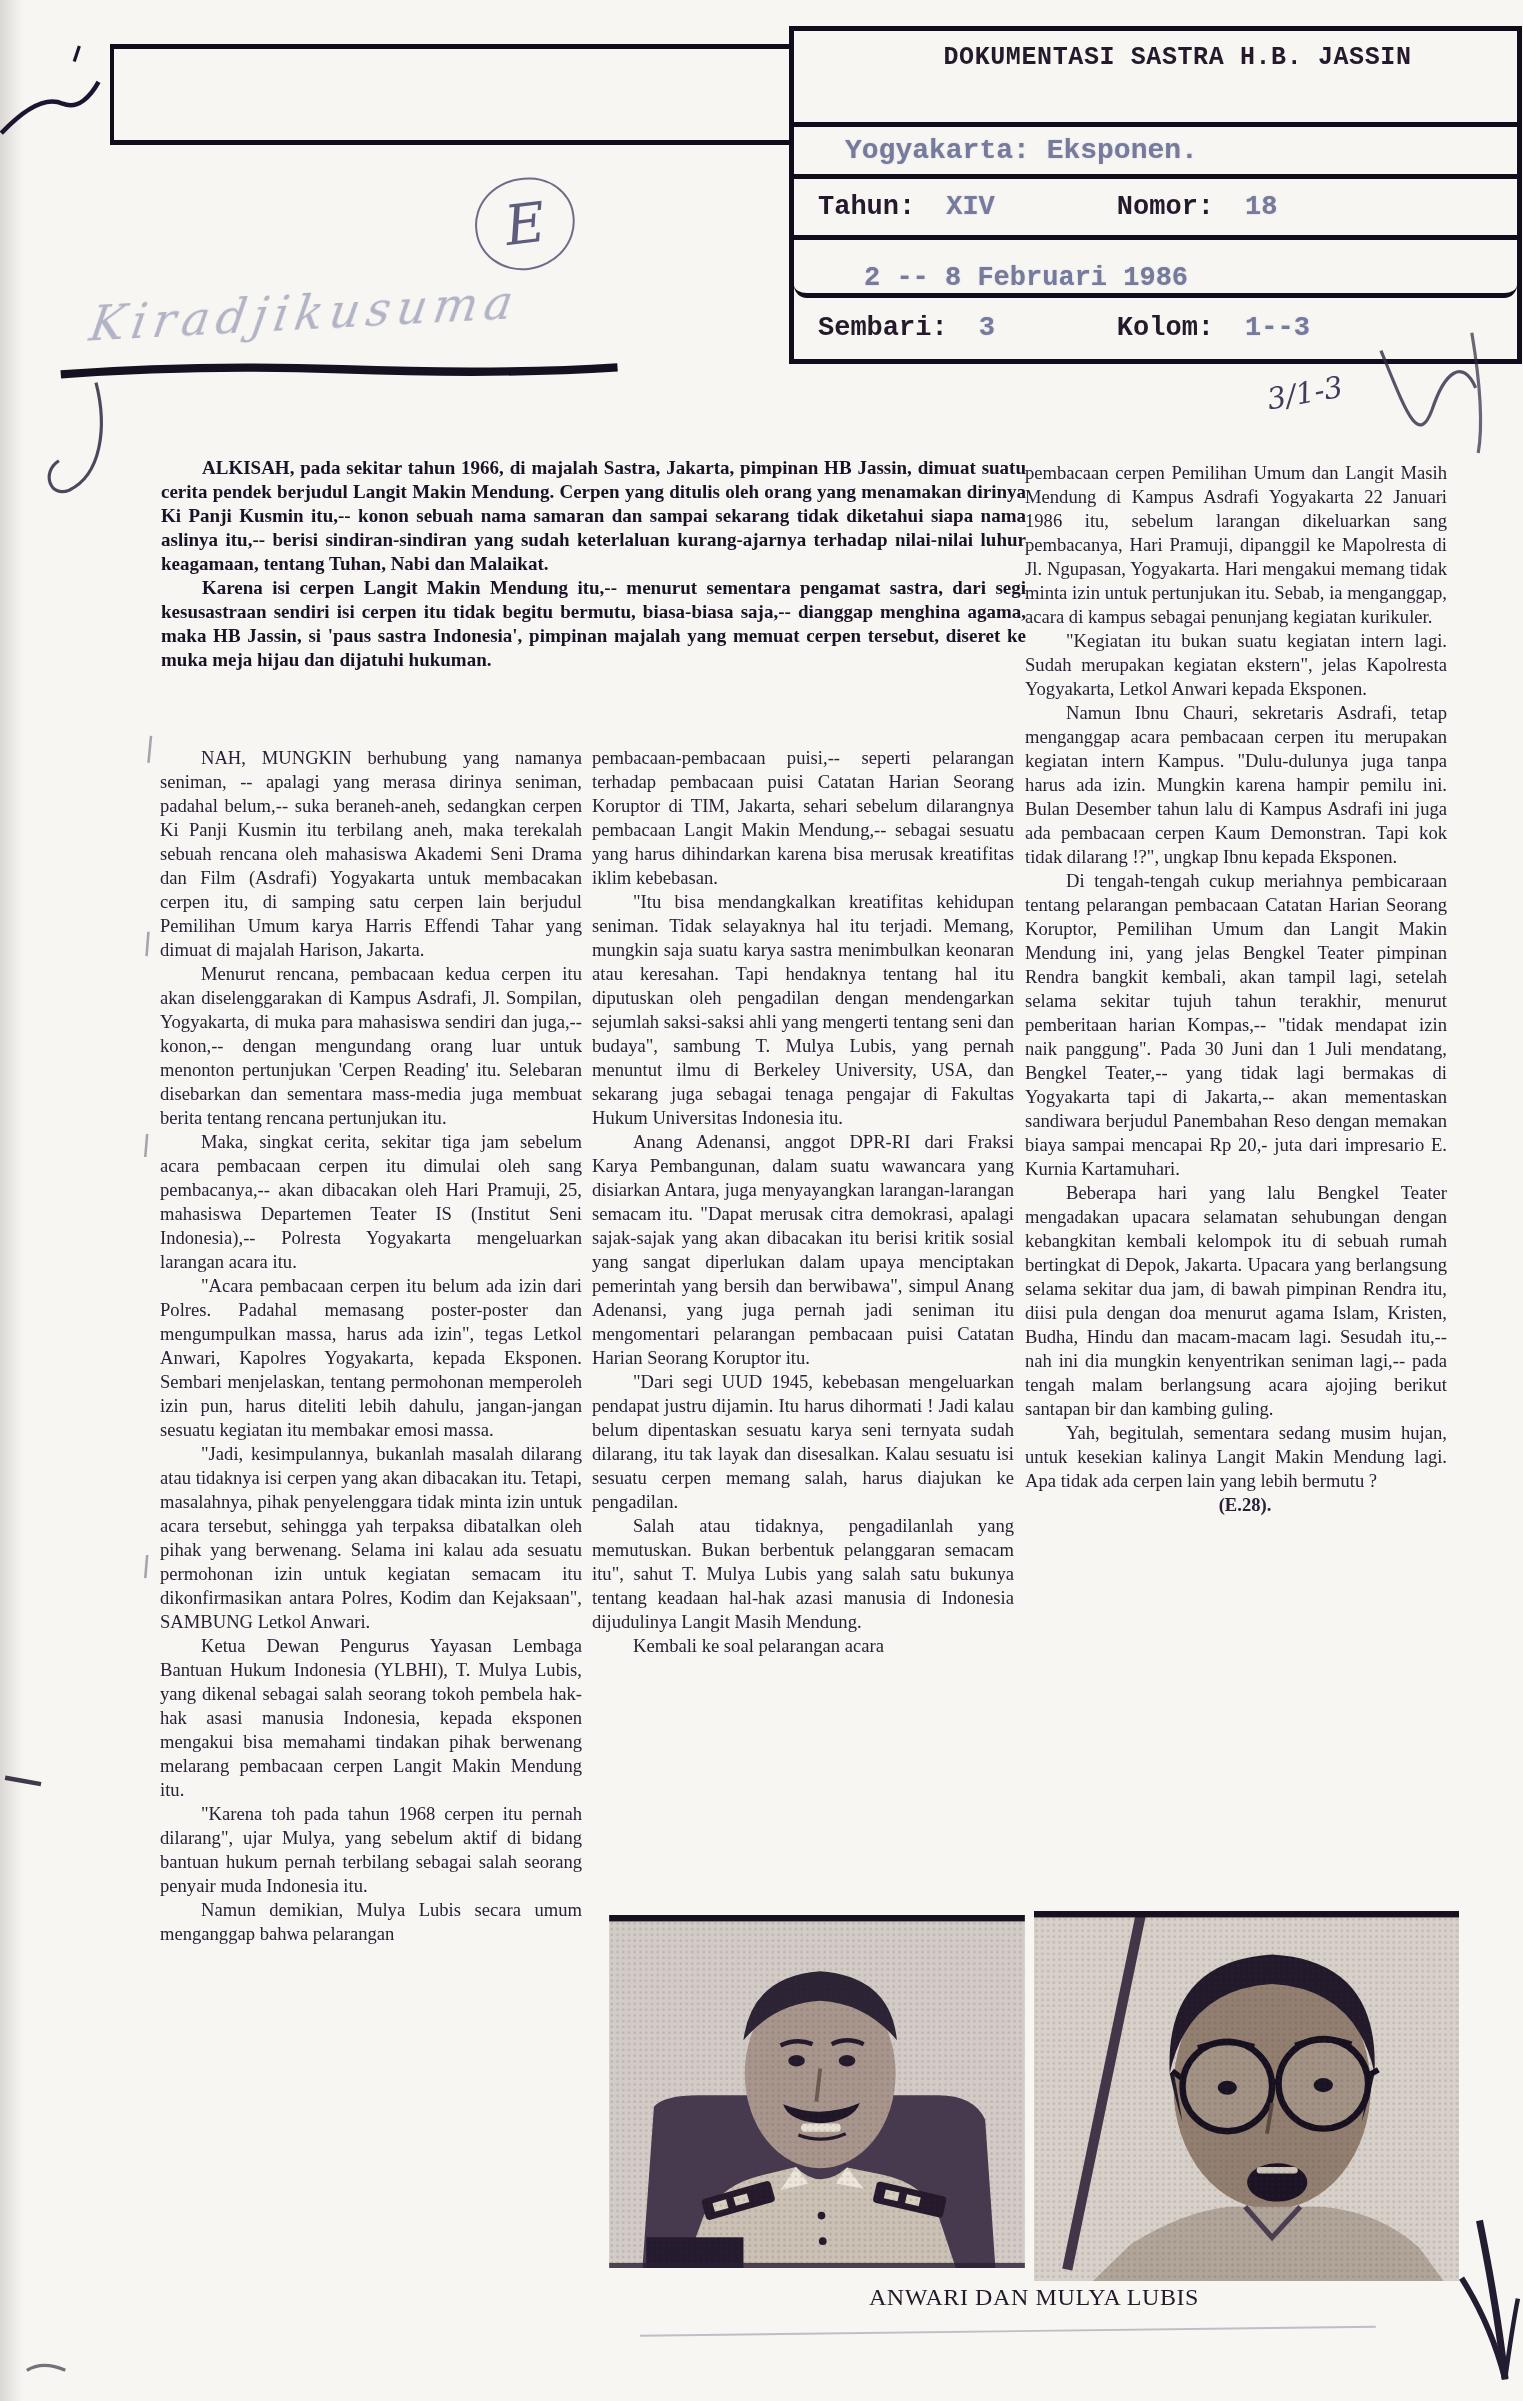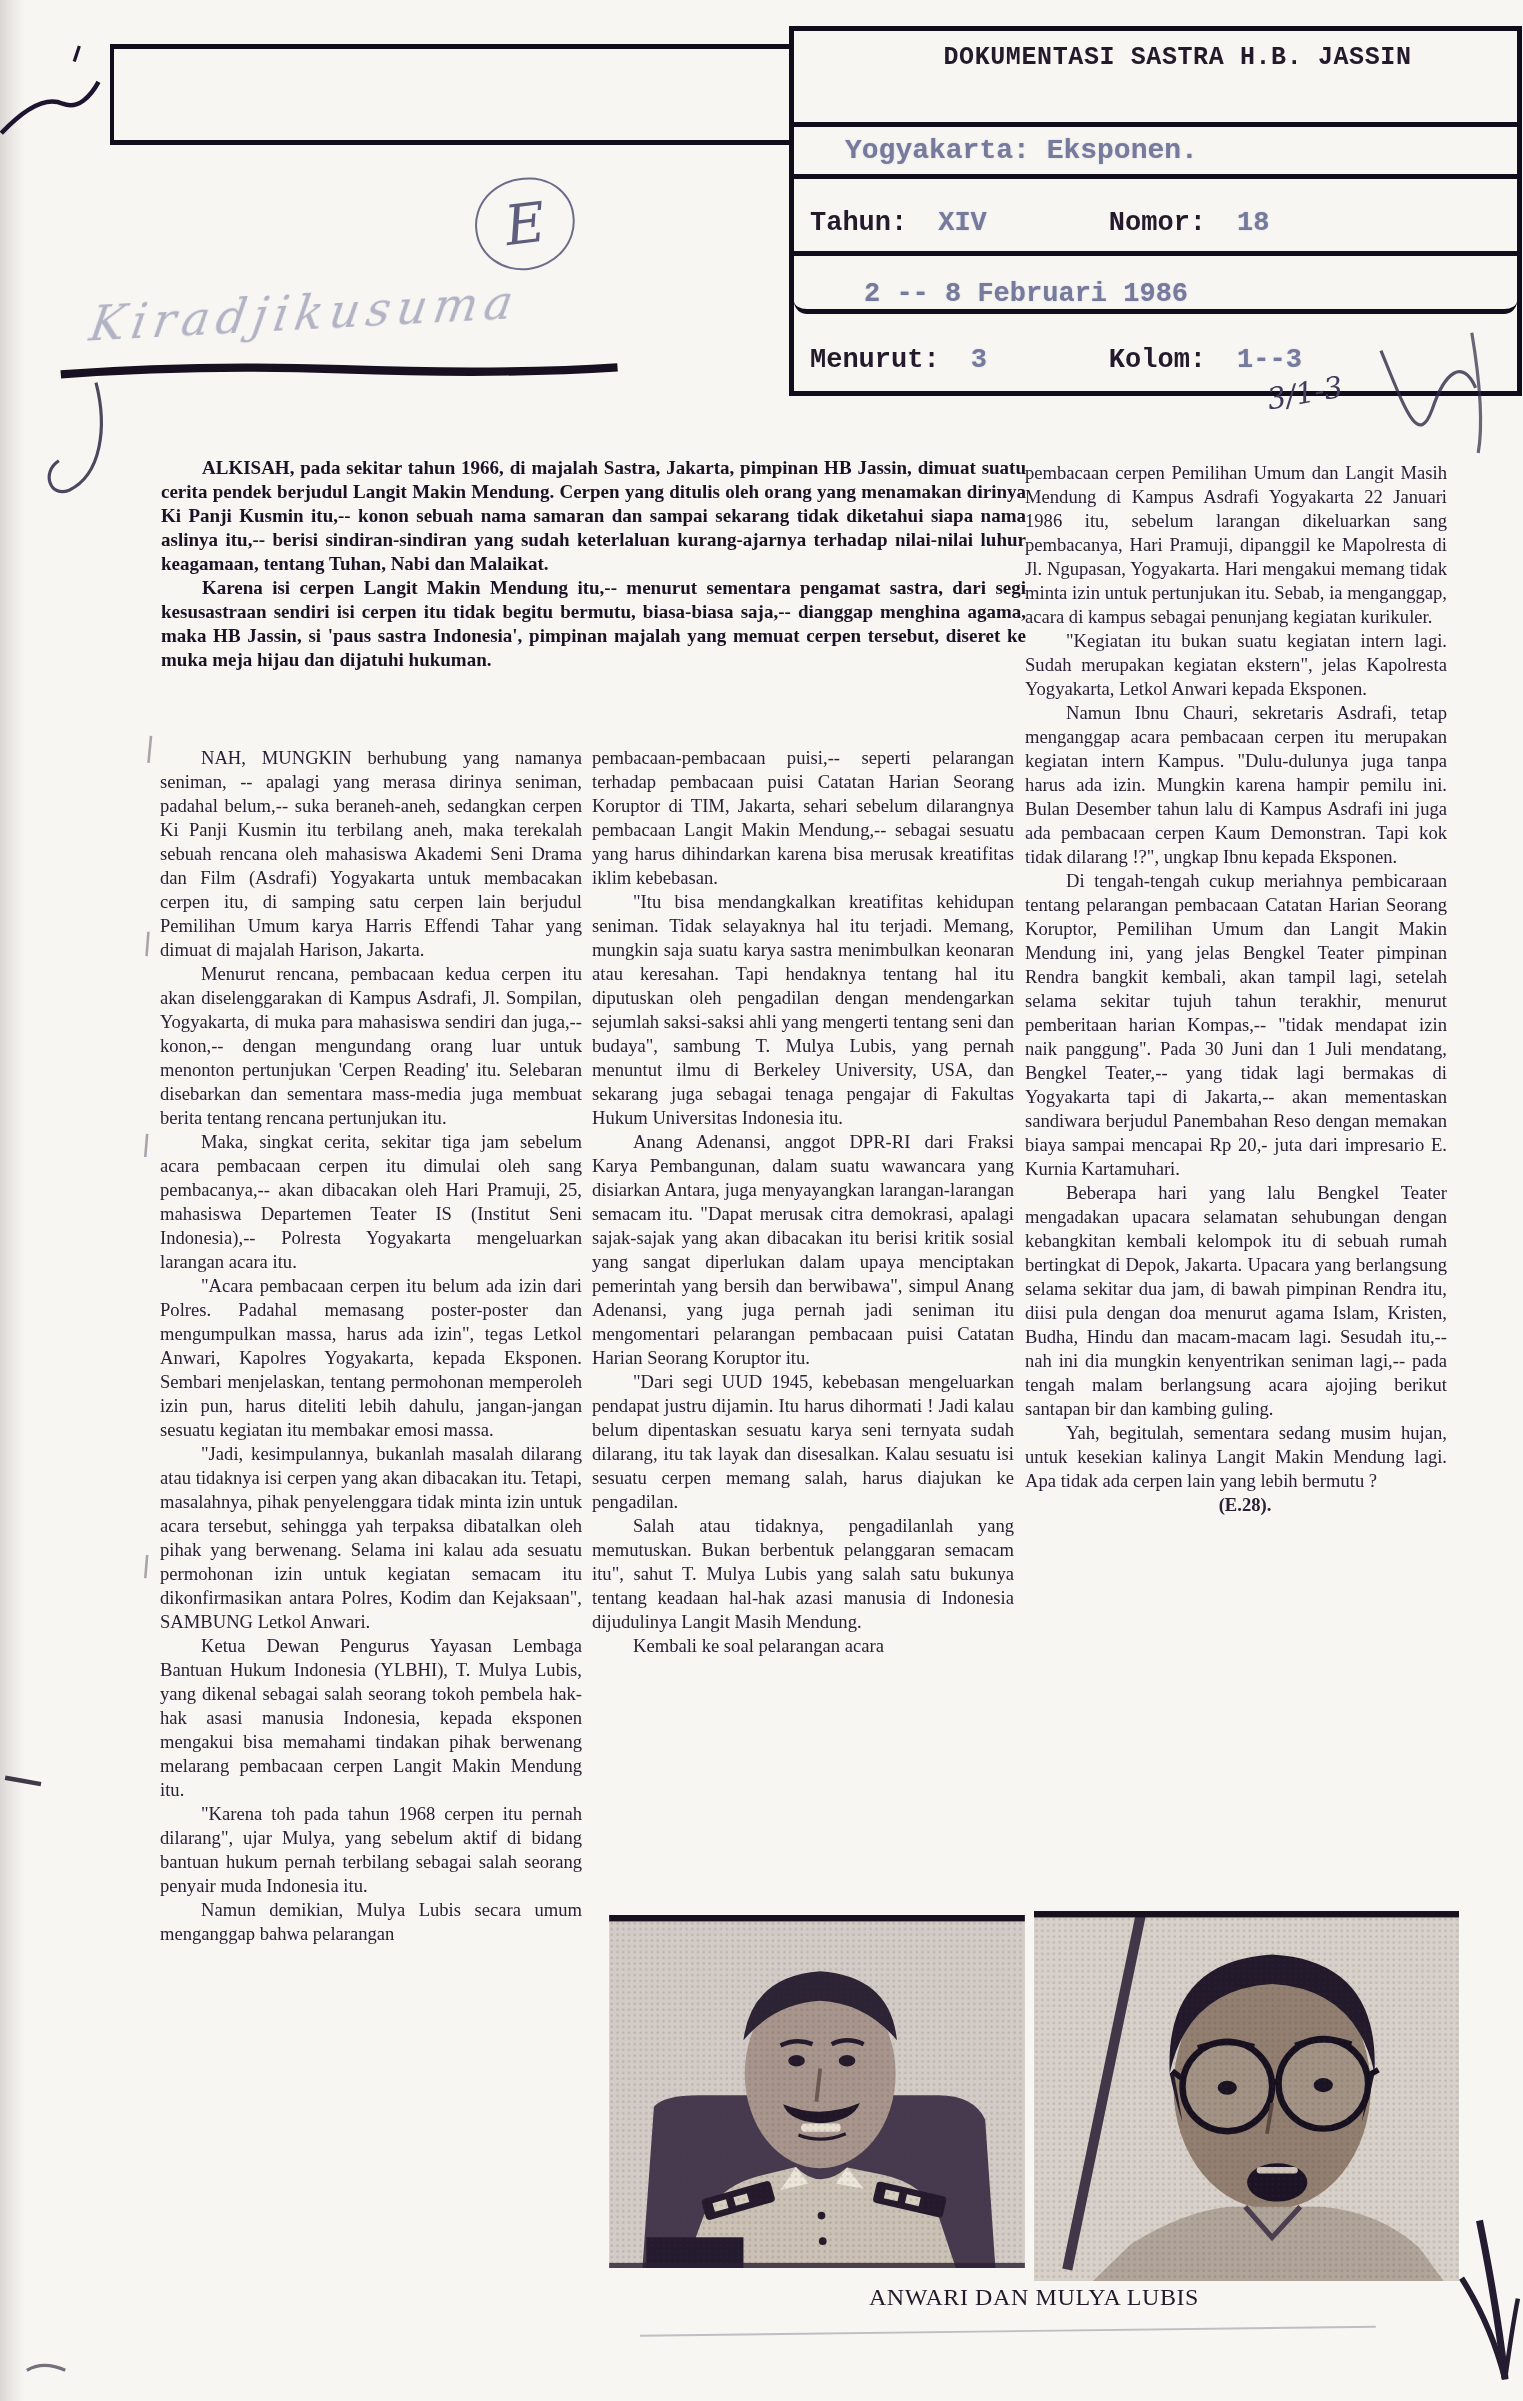--- a/index.html
+++ b/index.html
@@ -21,21 +21,21 @@
     border:5.1px solid #120d1d;
   }
   .hrow { border-bottom:5.1px solid #120d1d; box-sizing:border-box; }
   .hrow:last-child { border-bottom:none; }
   .typed { font-family:"Liberation Mono", monospace; font-weight:bold; }
   .stamp { color:#767b9e; text-shadow:0 0 1.3px rgba(118,123,158,.55); }
   #row-org { height:96px; text-align:center; padding-top:9px; }
   #org1 { font-size:29.4px; letter-spacing:3.8px; }
   #org2 { font-size:25px; letter-spacing:0.6px; margin-top:3.8px;padding-left:44px; }
   #row-source { height:52px; display:flex; align-items:center; padding-left:51px; font-size:28px; }
-  #row-tahun, #row-halaman { height:61px; display:flex; align-items:center; padding-left:16px; font-size:27px;margin-top:16px; }
+  #row-tahun, #row-halaman { height:61px; display:flex; align-items:center; padding-left:24px; font-size:27px; }
   #row-date { height:58px; display:flex; align-items:flex-end; padding-left:70px; font-size:27px;border-radius:13px; }
   .fval { margin-left:31px; }
   .flabel2 { margin-left:122px; }
   
   #title {
     position:absolute; left:192px; top:362px; width:1126px; margin:0;
     text-align:center; font-family:"DejaVu Serif", serif; font-weight:bold;
     font-size:59px; letter-spacing:1.3px; color:#837d93;
     text-shadow:-1.3px -1.3px 0 #2a2339, 1.3px -1.3px 0 #2a2339, -1.3px 1.3px 0 #2a2339,
                  1.9px 1.9px 0 #2a2339, 3.8px 3.8px 4.5px rgba(42,35,57,.35);
@@ -102,21 +102,21 @@
     <div class="hrow" id="row-tahun">
       <span class="typed">Tahun:</span>
       <span class="typed stamp fval">XIV</span>
       <span class="typed flabel2">Nomor:</span>
       <span class="typed stamp fval">18</span>
     </div>
     <div class="hrow" id="row-date">
       <span class="typed stamp">2 -- 8 Februari 1986</span>
     </div>
     <div class="hrow" id="row-halaman">
-      <span class="typed">Menurut:</span>
+      <span class="typed">Sembari:</span>
       <span class="typed stamp fval">3</span>
       <span class="typed flabel2">Kolom:</span>
       <span class="typed stamp fval">1--3</span>
     </div>
   </div>
 
   <div id="circled-e">E</div>
   <div id="signature">Kiradjikusuma</div>
   <div id="title-mark">3/1-3</div>
 

